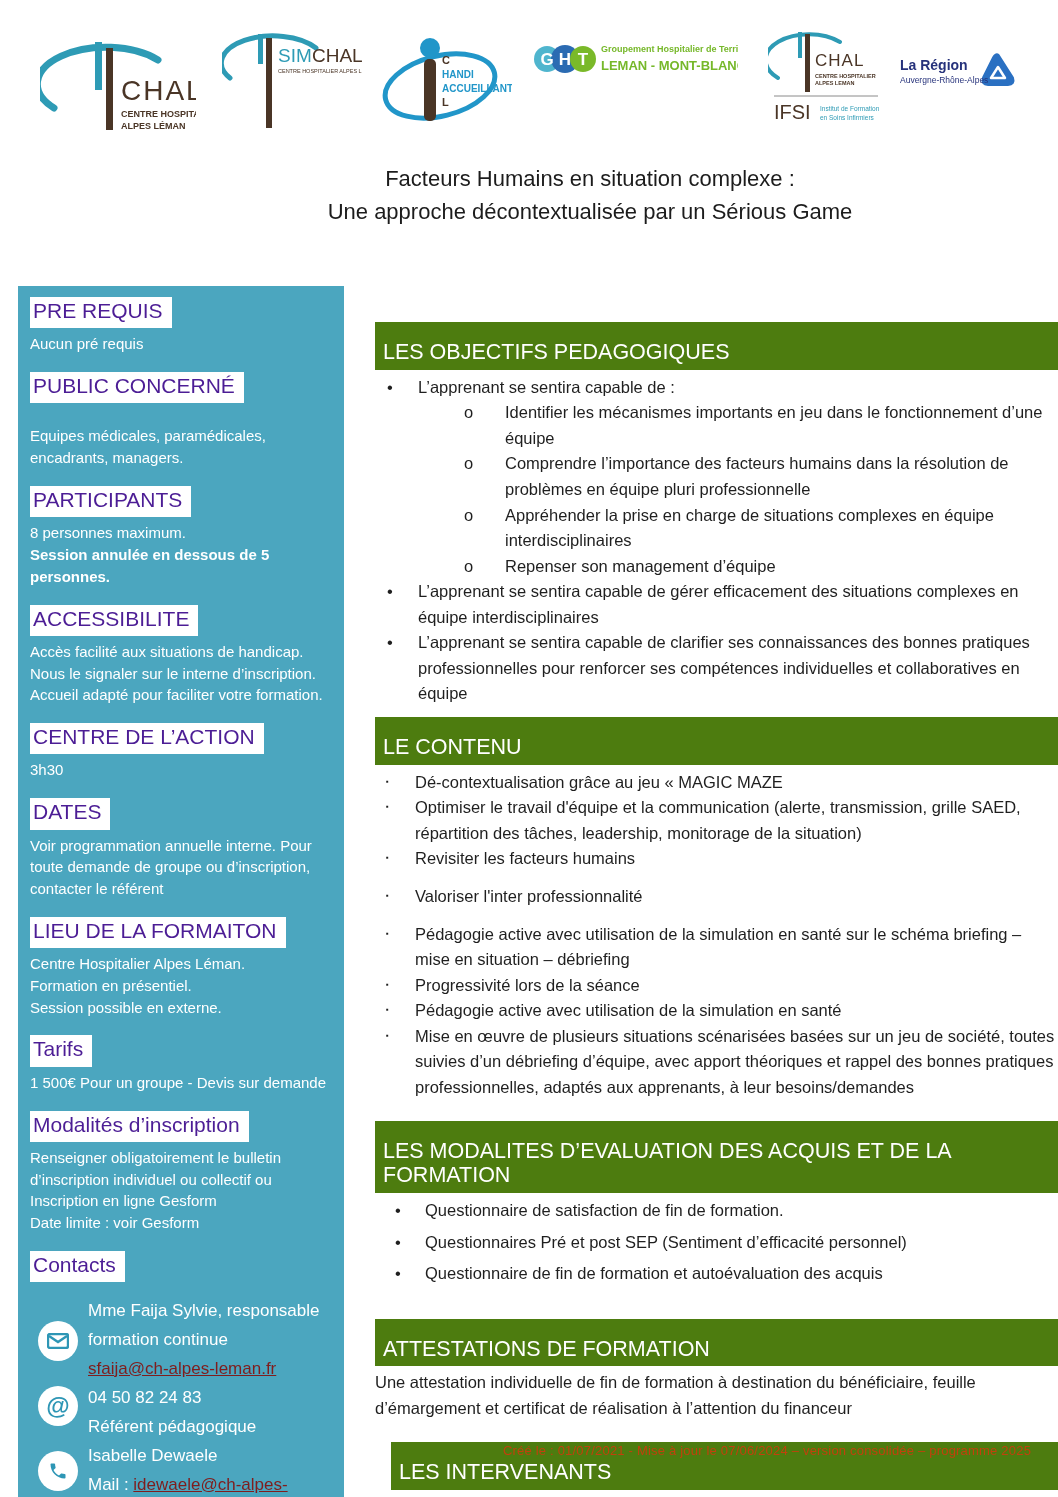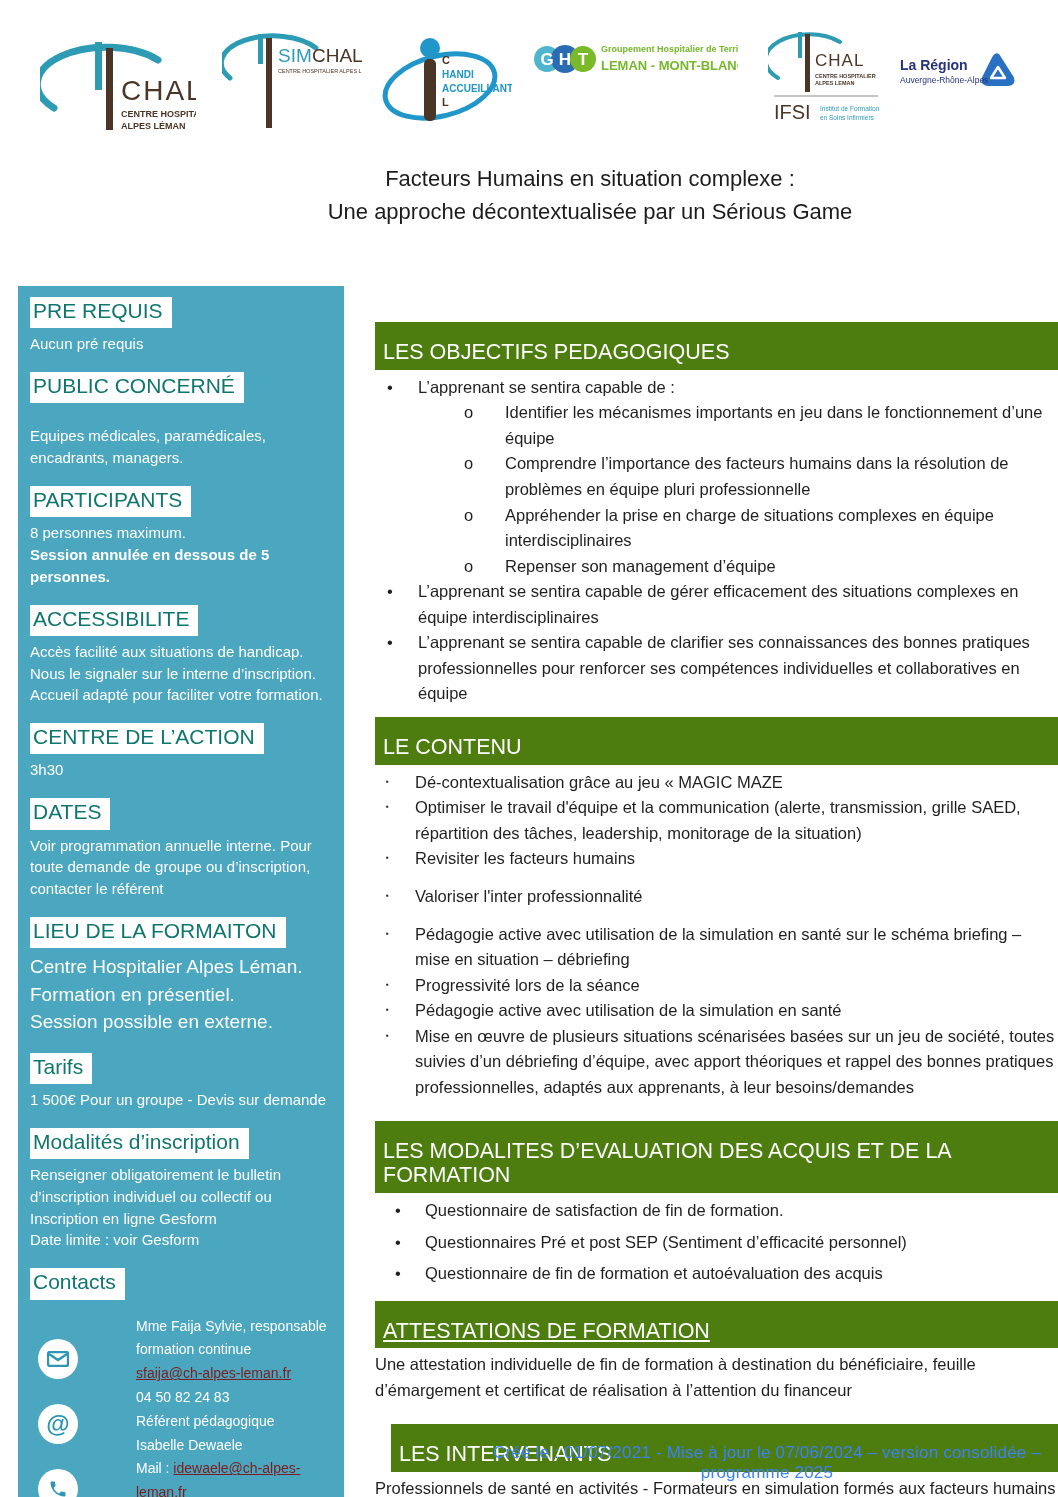--- a/index.html
+++ b/index.html
@@ -24,63 +24,63 @@
   .title-main { font-size:32px; font-weight:400; letter-spacing:0.5px; color:#161616; margin-bottom:11px; }
   .title-sub  { font-size:22px; color:#1c1c1c; margin-bottom:7px; }
 
   
   .sidebar {
     position:absolute; left:18px; top:286px; width:326px; height:1211px;
     background:#4BA6BF; padding:11px 12px 0 12px; color:#fff;
   }
   .sb-section { margin-bottom:17px; }
   .sb-title {
-    display:inline-block; background:#ffffff; color:#0f766e;
+    display:inline-block; background:#ffffff; color:#4c1d95;
     font-size:21px; padding:0 9px 3px 3px; margin-bottom:5px; line-height:1.35;
   }
   .sb-title.gap-lg { margin-bottom:22px; }
   .sb-body { font-size:15px; line-height:1.45; }
   .sb-body .bold { font-weight:bold; }
-  .sb-line { font-size:19px; line-height:1.45; }
+  .sb-line { font-size:15px; line-height:1.45; }
 
   .contacts-block { position:relative; padding:6px 0 0 58px; margin-top:4px; min-height:210px; }
   .c-icon {
     position:absolute; left:8px; width:40px; height:40px; border-radius:50%;
     background:#ffffff; color:#2E96B5; display:flex; align-items:center; justify-content:center;
   }
   #icon-mail  { top:30px; }
   #icon-at    { top:95px; font-size:24px; font-weight:bold; }
   #icon-phone { top:160px; }
-  .contact-line { font-size:14px; line-height:1.7;margin-left:48px; }
+  .contact-line { font-size:17px; line-height:1.7; }
   .contact-link { color:#7f1d1d; text-decoration:underline; }
 
   
   .main { position:absolute; left:375px; top:322px; width:683px; font-size:16.5px; line-height:1.55; }
   .bar {
     background:#4d7c0f; color:#ffffff; font-size:21.5px;
     padding:18px 4px 5px 8px; line-height:1.15;
   }
   .bar.mt1 { margin-top:10px; } .bar.mt2 { margin-top:20px; }
-  .bar.mt3 { margin-top:14px;text-decoration:underline; } .bar.mt4 { margin-top:21px;margin-left:16px; }
+  .bar.mt3 { margin-top:32px; } .bar.mt4 { margin-top:21px;margin-left:16px; }
   .sec-body { padding-top:5px; }
   .li  { position:relative; padding-left:43px; }
   .li .mk  { position:absolute; left:12px; }
   .li2 { position:relative; padding-left:130px; }
   .li2 .mk { position:absolute; left:89px; }
   .lic { position:relative; padding-left:40px; }
   .lic .mk { position:absolute; left:11px; top:6px; font-size:8px; }
   .lic.gap { margin-top:12px; }
   .lie { position:relative; padding-left:50px; margin-bottom:6px; }
   .lie .mk { position:absolute; left:20px; }
   .para { padding-top:4px; }
 
   
   .footer {
     position:absolute; left:476px; top:1443px; width:582px;
-    font-size:17px; color:#3b82f6; text-align:center; letter-spacing:0.2px;
+    font-size:13px; color:#c2410c; text-align:center; letter-spacing:0.2px;
   }
 </style>
 </head>
 <body>
 
 <div class="logo" id="logo-chal">
   <svg width="156" height="106" viewBox="0 0 156 106">
     <path d="M14 74 A56 30 0 1 1 118 26" fill="none" stroke="#2E9BB5" stroke-width="7" stroke-linecap="round"></path>
     <rect x="55" y="8" width="7" height="48" fill="#2E9BB5"></rect>
     <rect x="66" y="14" width="7" height="82" fill="#4A3526"></rect>

